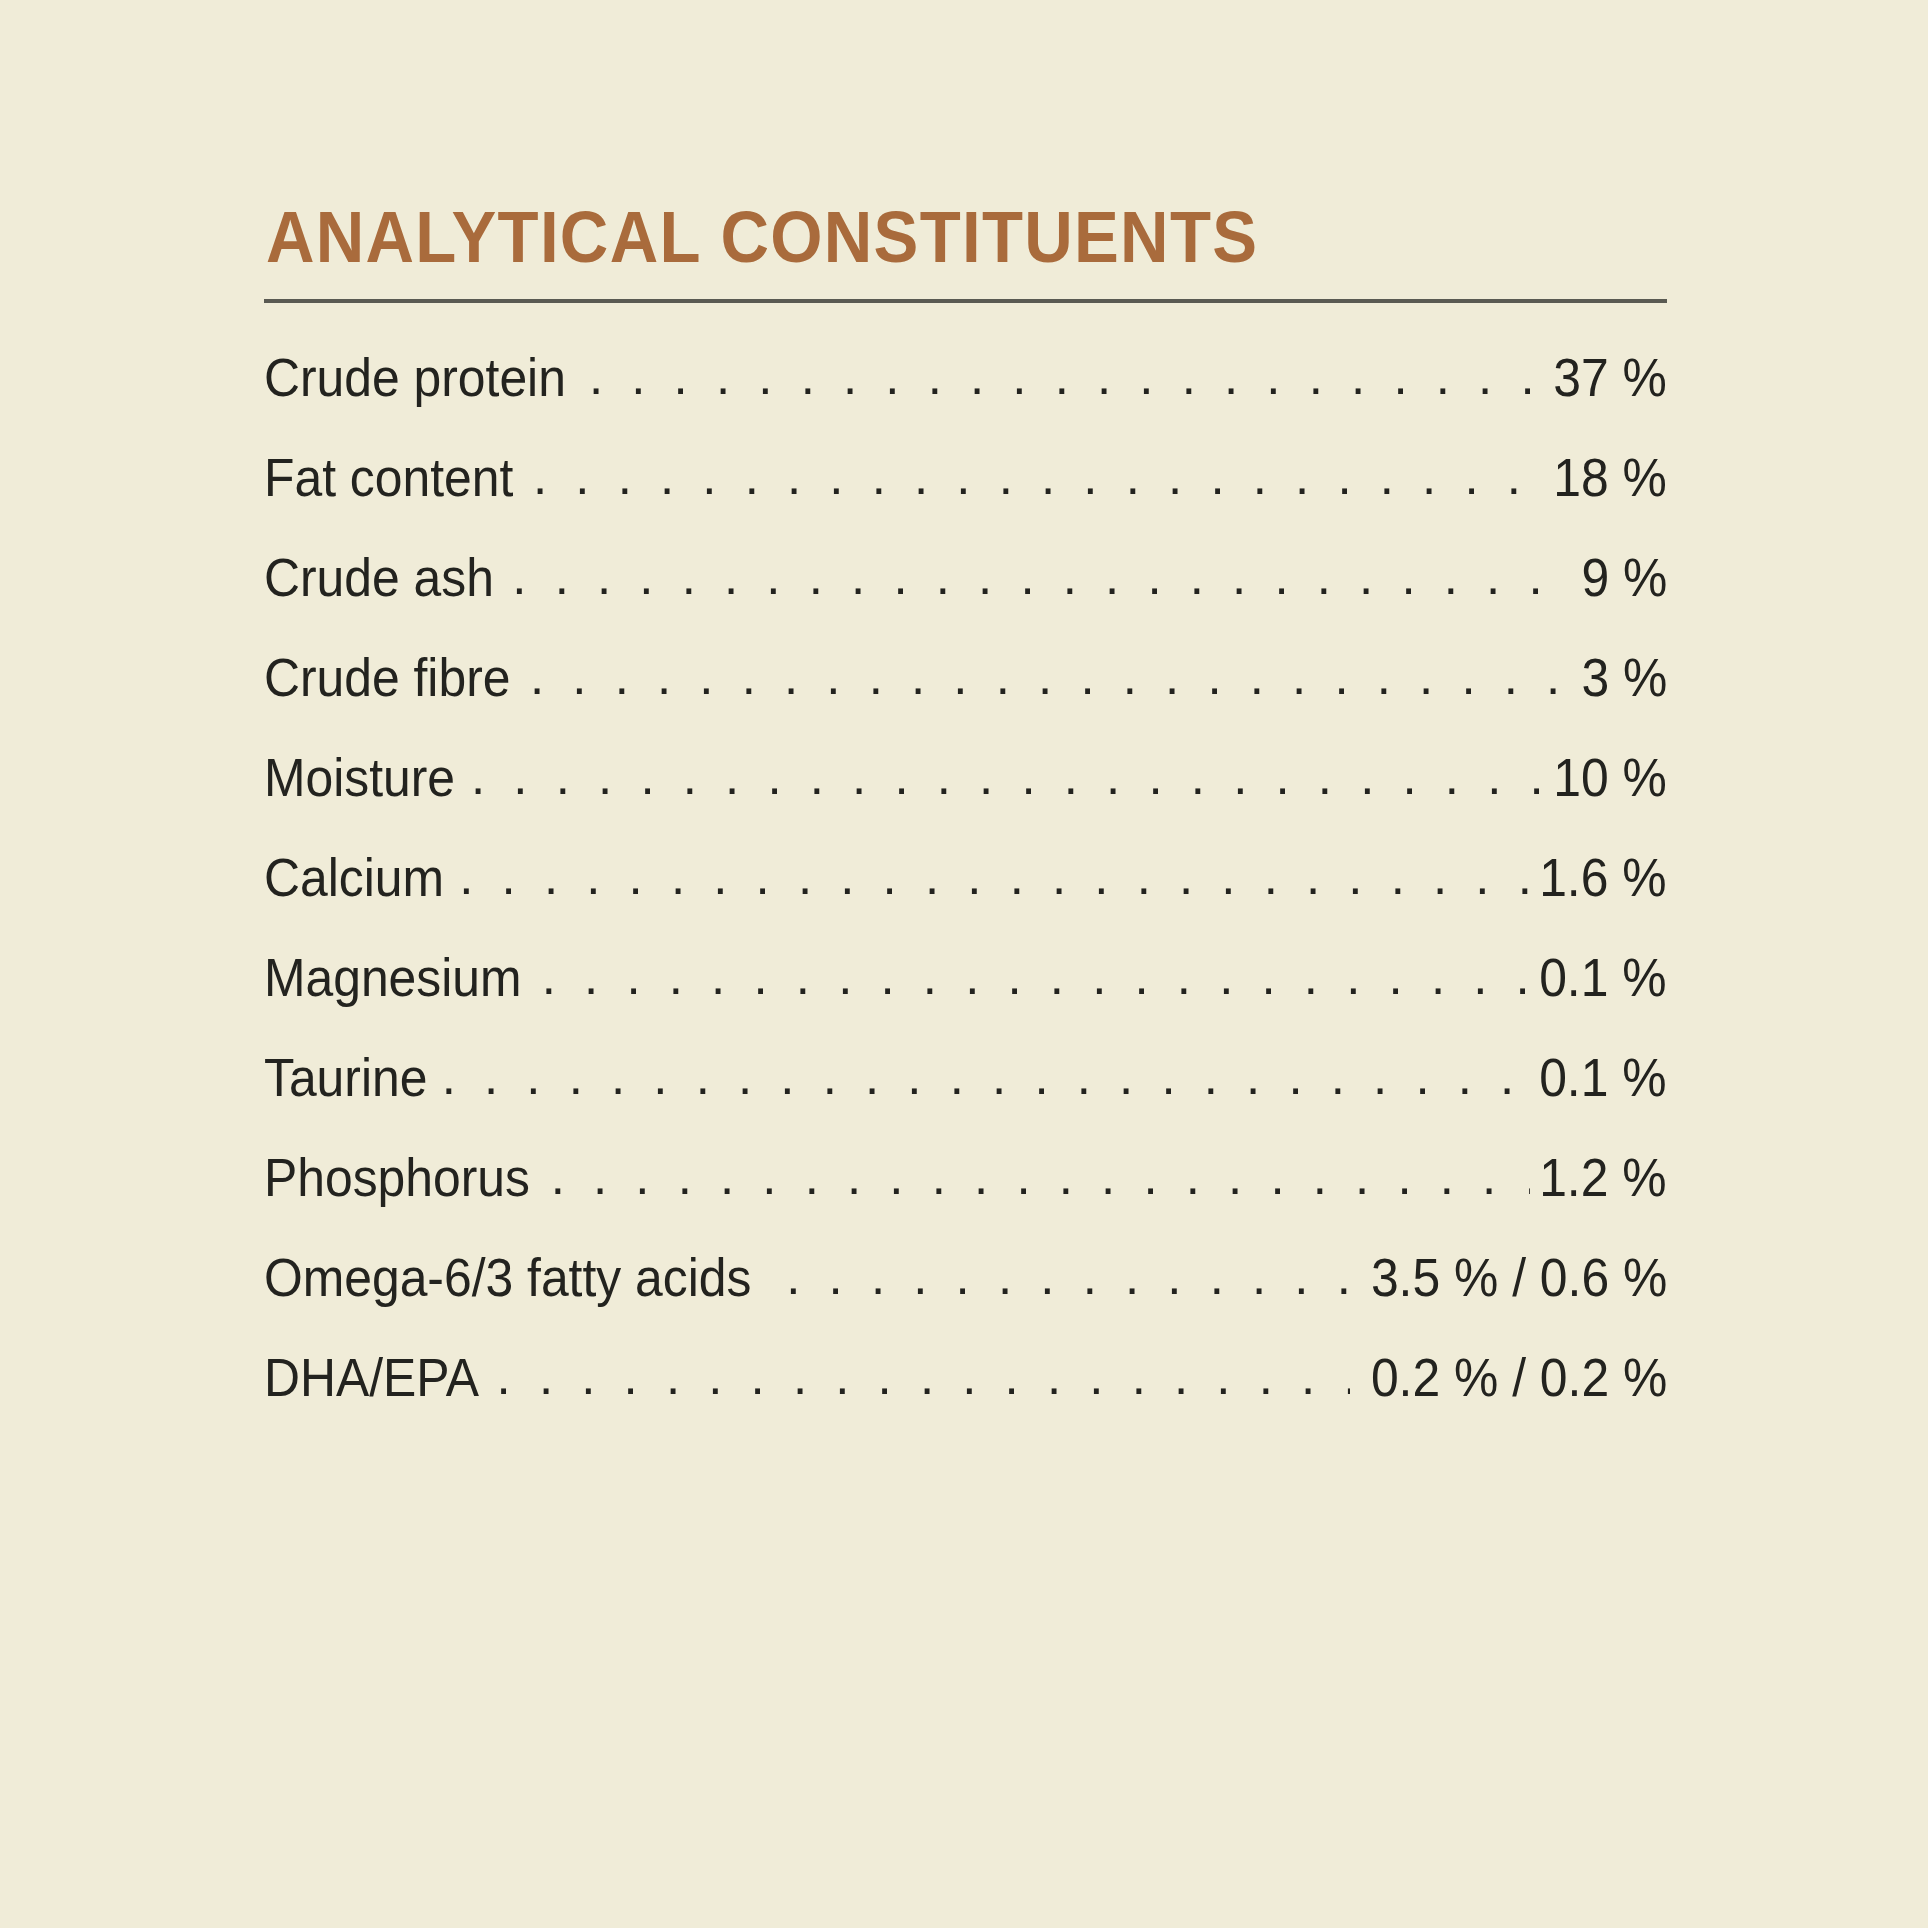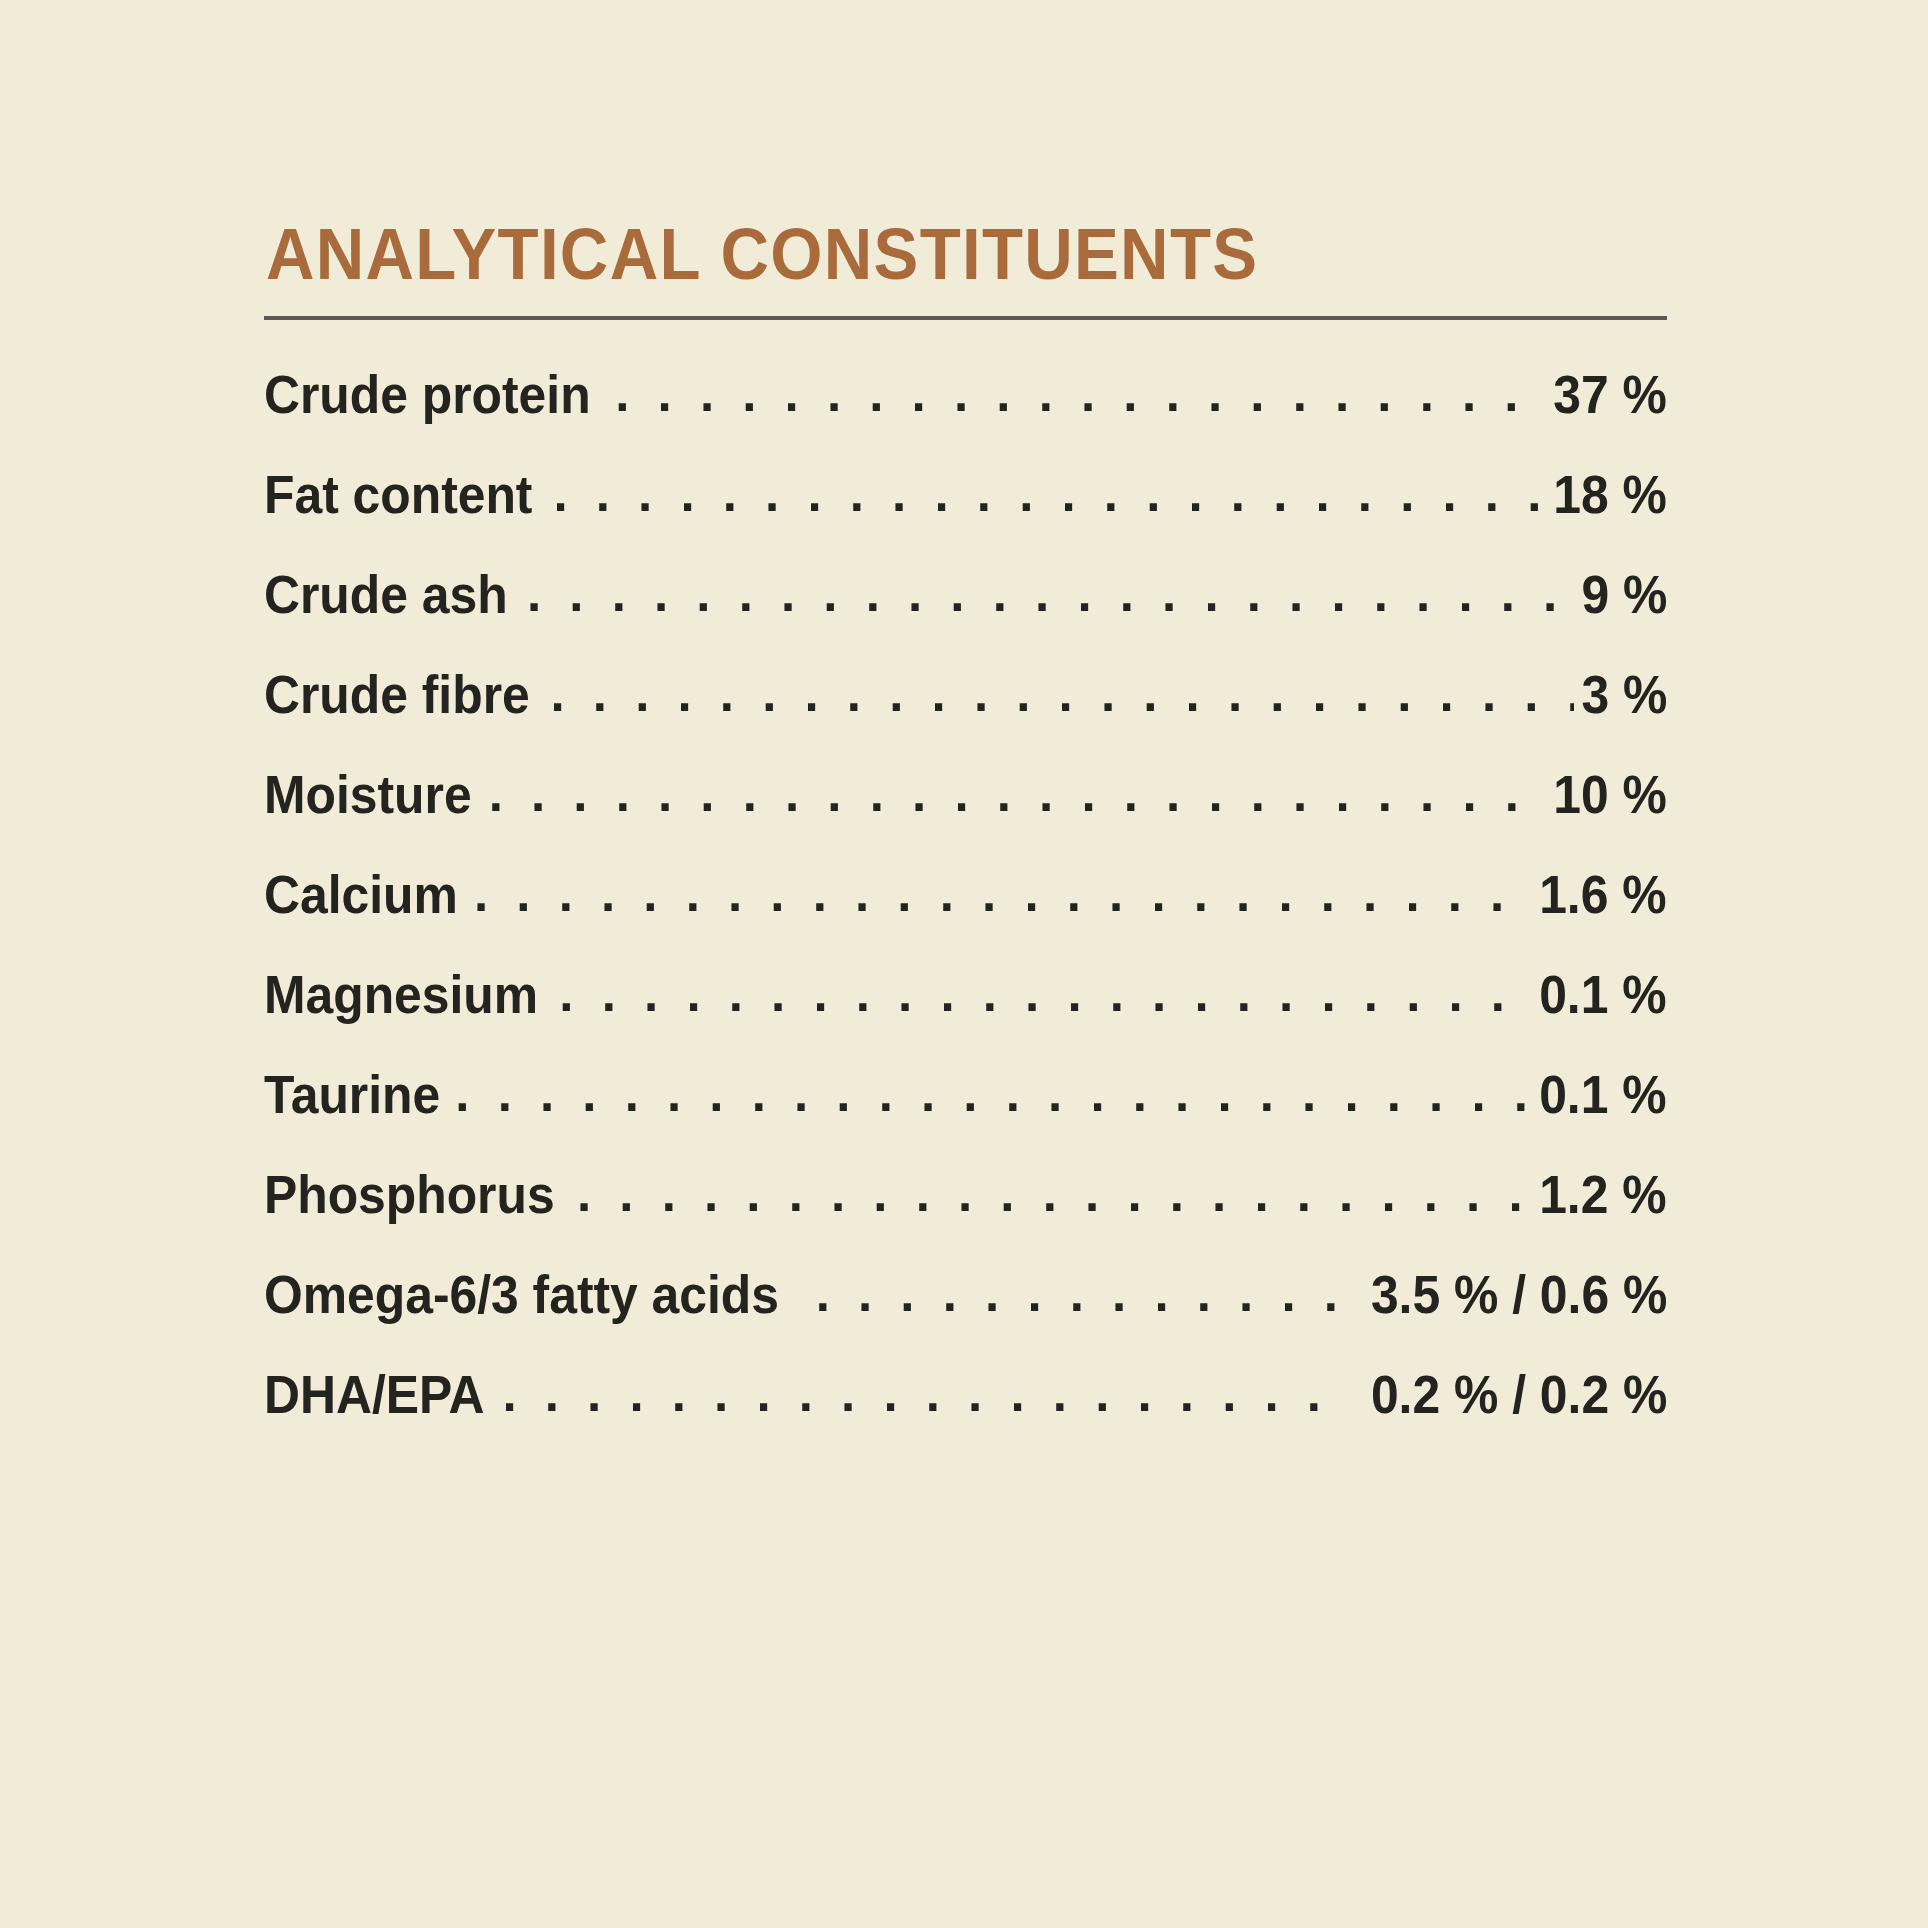--- a/index.html
+++ b/index.html
@@ -9,21 +9,21 @@
   body {
     width: 1928px;
     height: 1928px;
     background: #f0ecd8;
     font-family: "Liberation Sans", sans-serif;
     -webkit-font-smoothing: antialiased;
   }
   .panel {
     position: absolute;
     left: 264px;
-    top: 217px;
+    top: 200px;
     width: 1403px;
   }
   .title {
     font-family: "Liberation Sans", sans-serif;
     font-size: 73px;
     font-weight: bold;
     letter-spacing: 1.4px;
     color: #a96b3c;
     line-height: 1;
     margin: 0 0 26px 1.9px;
@@ -42,21 +42,20 @@
   }
   .row {
     display: flex;
     align-items: baseline;
     width: 100%;
     font-size: 53px;
     color: #23231f;
     line-height: 1;
     padding: 23.5px 0;
     white-space: nowrap;
-    font-weight: bold;
   }
   .row .label {
     flex: 0 0 auto;
     transform: scaleX(0.94);
     transform-origin: left center;
   }
   .row .dots {
     flex: 1 1 auto;
     overflow: hidden;
     white-space: nowrap;

